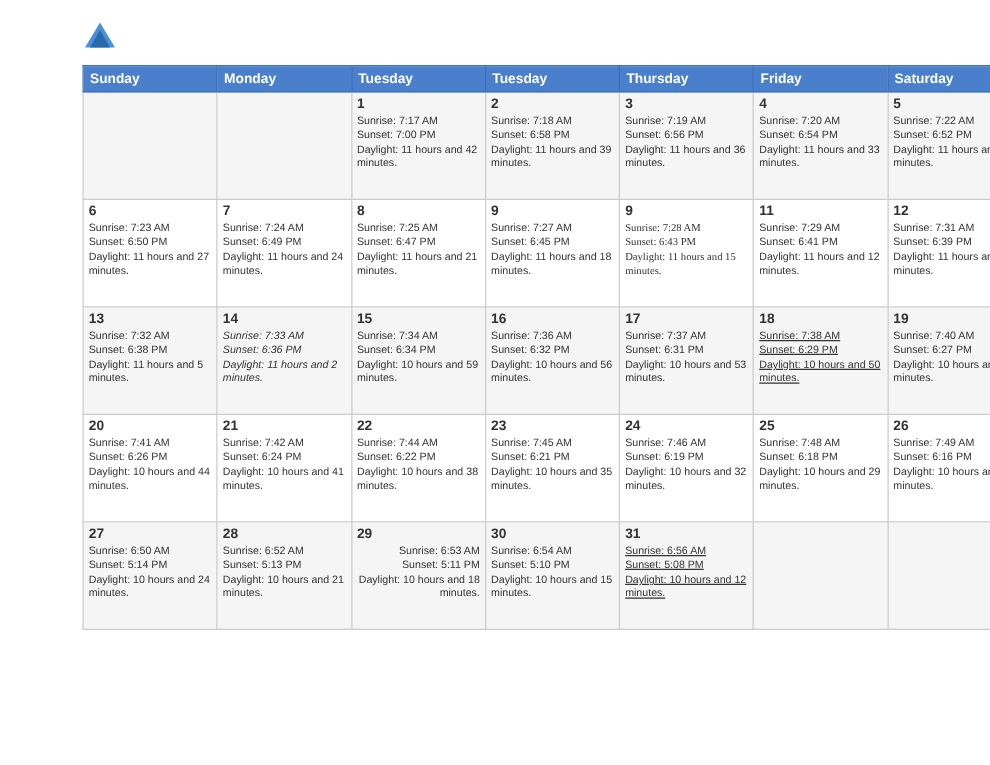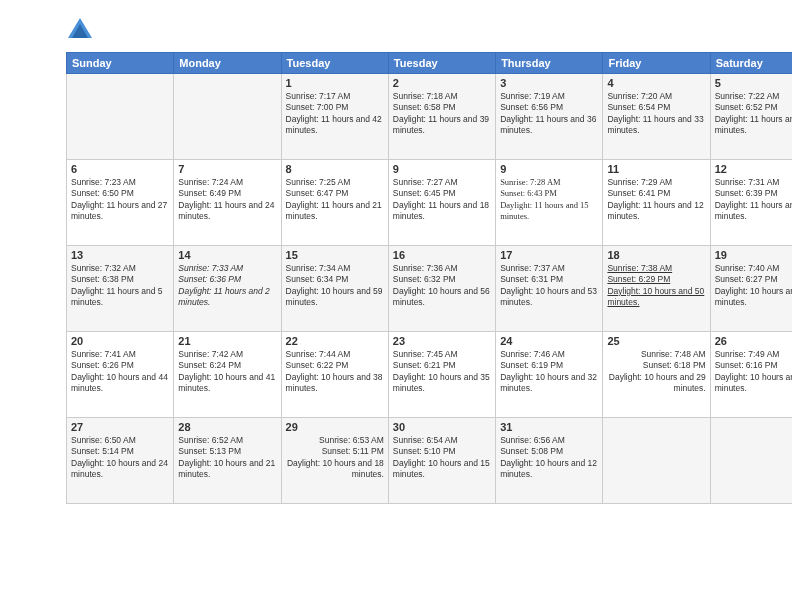--- a/index.html
+++ b/index.html
@@ -286,21 +286,21 @@
 Daylight: 10 hours and 35 minutes.</div>
           </td>
           <td>
             <span class="day-num">24</span>
             <div class="day-info" style="white-space: pre-line;">Sunrise: 7:46 AM
 Sunset: 6:19 PM
 Daylight: 10 hours and 32 minutes.</div>
           </td>
           <td>
             <span class="day-num">25</span>
-            <div class="day-info" style="white-space: pre-line; text-align: right;">Sunrise: 7:48 AM
+            <div class="day-info" style="white-space: pre-line;">Sunrise: 7:48 AM
 Sunset: 6:18 PM
 Daylight: 10 hours and 29 minutes.</div>
           </td>
           <td>
             <span class="day-num">26</span>
             <div class="day-info" style="white-space: pre-line;">Sunrise: 7:49 AM
 Sunset: 6:16 PM
 Daylight: 10 hours and 26 minutes.</div>
           </td>
         </tr>
@@ -324,21 +324,21 @@
 Daylight: 10 hours and 18 minutes.</div>
           </td>
           <td>
             <span class="day-num">30</span>
             <div class="day-info" style="white-space: pre-line;">Sunrise: 6:54 AM
 Sunset: 5:10 PM
 Daylight: 10 hours and 15 minutes.</div>
           </td>
           <td>
             <span class="day-num">31</span>
-            <div class="day-info" style="white-space: pre-line;">Sunrise: 6:56 AM
+            <div class="day-info" style="white-space: pre-line; text-decoration: underline;">Sunrise: 6:56 AM
 Sunset: 5:08 PM
 Daylight: 10 hours and 12 minutes.</div>
           </td>
           <td></td>
           <td></td>
         </tr>
       </tbody>
   </table>
 </div>
 

